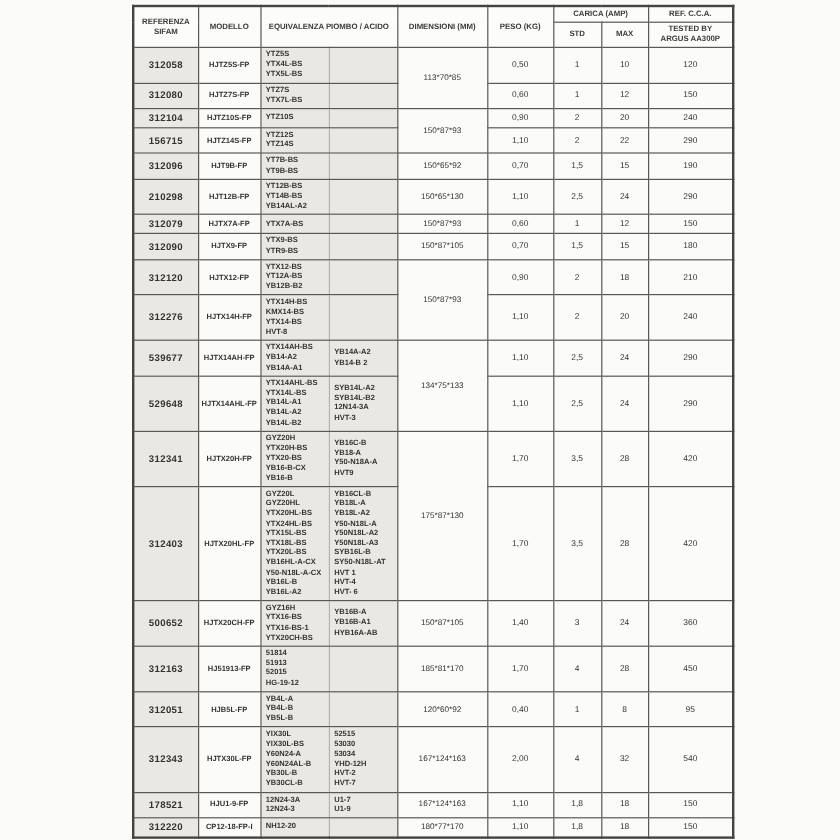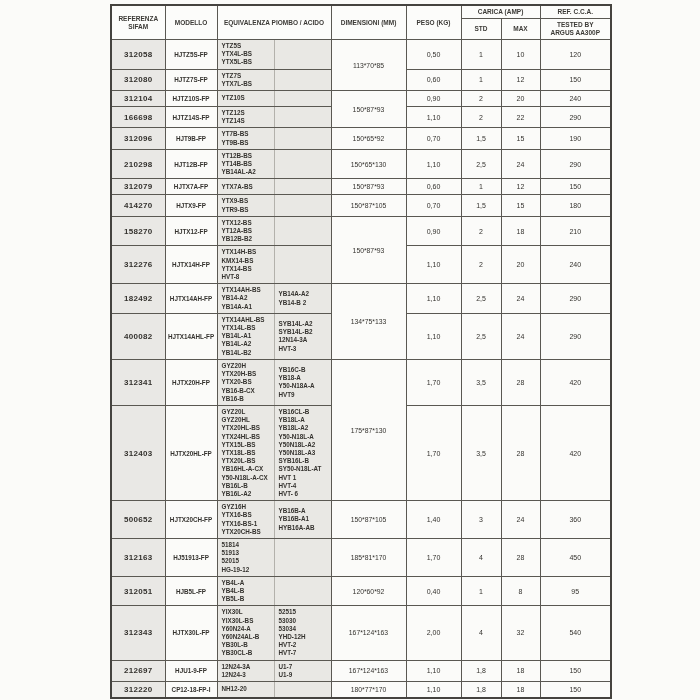--- a/index.html
+++ b/index.html
@@ -103,21 +103,21 @@
             <div>YTZ10S</div>
           </td>
           <td class="c-eq c-eq2"></td>
           <td class="c-dim" rowspan="2">150*87*93</td>
           <td class="c-num">0,90</td>
           <td class="c-num">2</td>
           <td class="c-num">20</td>
           <td class="c-num">240</td>
         </tr>
         <tr>
-          <td class="c-ref">166698</td>
+          <td class="c-ref">156715</td>
           <td class="c-model">HJTZ14S-FP</td>
           <td class="c-eq c-eq1">
             <div>YTZ12S</div>
             <div>YTZ14S</div>
           </td>
           <td class="c-eq c-eq2"></td>
           <td class="c-num">1,10</td>
           <td class="c-num">2</td>
           <td class="c-num">22</td>
           <td class="c-num">290</td>
@@ -158,35 +158,35 @@
             <div>YTX7A-BS</div>
           </td>
           <td class="c-eq c-eq2"></td>
           <td class="c-dim">150*87*93</td>
           <td class="c-num">0,60</td>
           <td class="c-num">1</td>
           <td class="c-num">12</td>
           <td class="c-num">150</td>
         </tr>
         <tr>
-          <td class="c-ref">414270</td>
+          <td class="c-ref">312090</td>
           <td class="c-model">HJTX9-FP</td>
           <td class="c-eq c-eq1">
             <div>YTX9-BS</div>
             <div>YTR9-BS</div>
           </td>
           <td class="c-eq c-eq2"></td>
           <td class="c-dim">150*87*105</td>
           <td class="c-num">0,70</td>
           <td class="c-num">1,5</td>
           <td class="c-num">15</td>
           <td class="c-num">180</td>
         </tr>
         <tr>
-          <td class="c-ref">158270</td>
+          <td class="c-ref">312120</td>
           <td class="c-model">HJTX12-FP</td>
           <td class="c-eq c-eq1">
             <div>YTX12-BS</div>
             <div>YT12A-BS</div>
             <div>YB12B-B2</div>
           </td>
           <td class="c-eq c-eq2"></td>
           <td class="c-dim" rowspan="2">150*87*93</td>
           <td class="c-num">0,90</td>
           <td class="c-num">2</td>
@@ -202,39 +202,39 @@
             <div>YTX14-BS</div>
             <div>HVT-8</div>
           </td>
           <td class="c-eq c-eq2"></td>
           <td class="c-num">1,10</td>
           <td class="c-num">2</td>
           <td class="c-num">20</td>
           <td class="c-num">240</td>
         </tr>
         <tr>
-          <td class="c-ref">182492</td>
+          <td class="c-ref">539677</td>
           <td class="c-model">HJTX14AH-FP</td>
           <td class="c-eq c-eq1">
             <div>YTX14AH-BS</div>
             <div>YB14-A2</div>
             <div>YB14A-A1</div>
           </td>
           <td class="c-eq c-eq2">
             <div>YB14A-A2</div>
             <div>YB14-B 2</div>
           </td>
           <td class="c-dim" rowspan="2">134*75*133</td>
           <td class="c-num">1,10</td>
           <td class="c-num">2,5</td>
           <td class="c-num">24</td>
           <td class="c-num">290</td>
         </tr>
         <tr>
-          <td class="c-ref">400082</td>
+          <td class="c-ref">529648</td>
           <td class="c-model">HJTX14AHL-FP</td>
           <td class="c-eq c-eq1">
             <div>YTX14AHL-BS</div>
             <div>YTX14L-BS</div>
             <div>YB14L-A1</div>
             <div>YB14L-A2</div>
             <div>YB14L-B2</div>
           </td>
           <td class="c-eq c-eq2">
             <div>SYB14L-A2</div>
@@ -373,21 +373,21 @@
             <div>HVT-2</div>
             <div>HVT-7</div>
           </td>
           <td class="c-dim">167*124*163</td>
           <td class="c-num">2,00</td>
           <td class="c-num">4</td>
           <td class="c-num">32</td>
           <td class="c-num">540</td>
         </tr>
         <tr>
-          <td class="c-ref">212697</td>
+          <td class="c-ref">178521</td>
           <td class="c-model">HJU1-9-FP</td>
           <td class="c-eq c-eq1">
             <div>12N24-3A</div>
             <div>12N24-3</div>
           </td>
           <td class="c-eq c-eq2">
             <div>U1-7</div>
             <div>U1-9</div>
           </td>
           <td class="c-dim">167*124*163</td>

